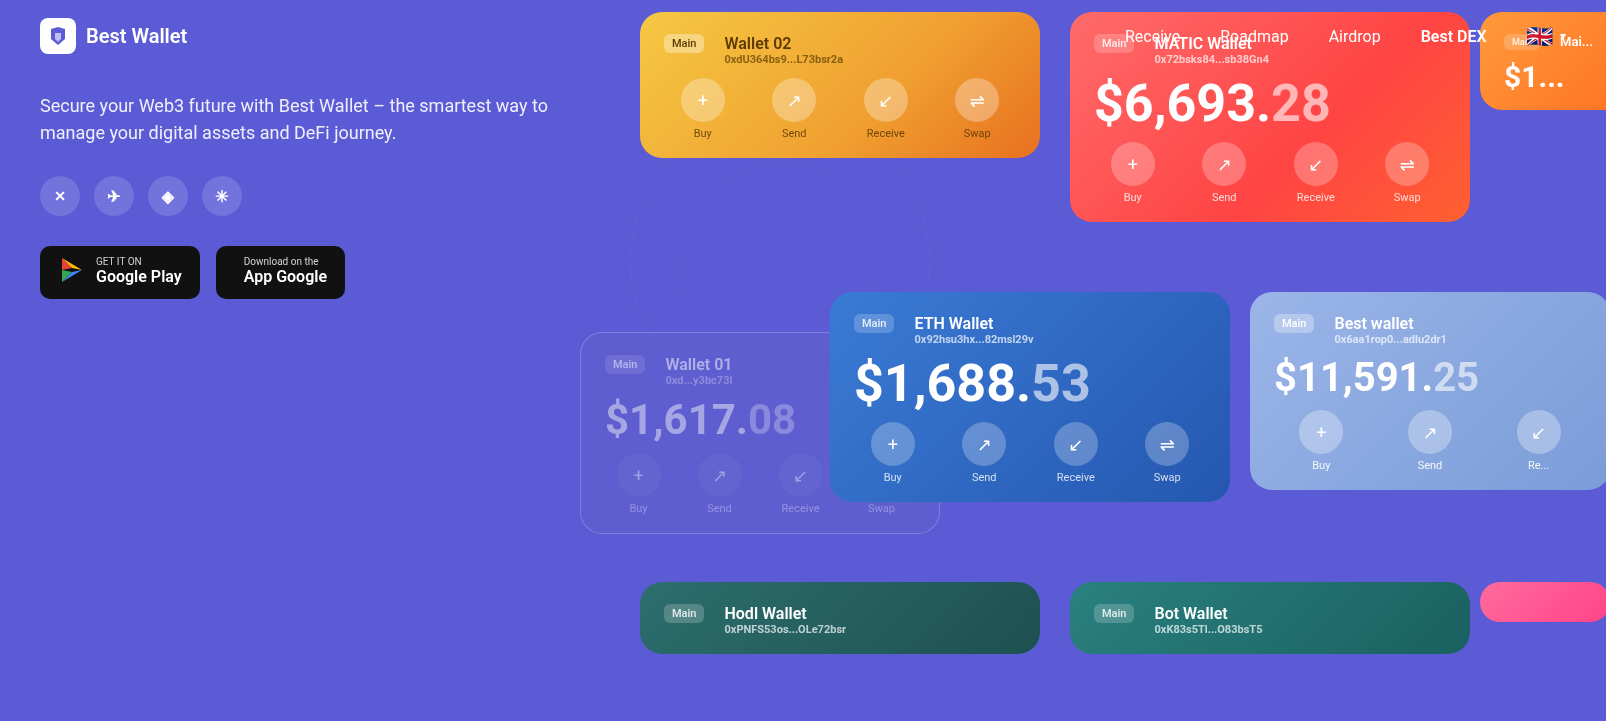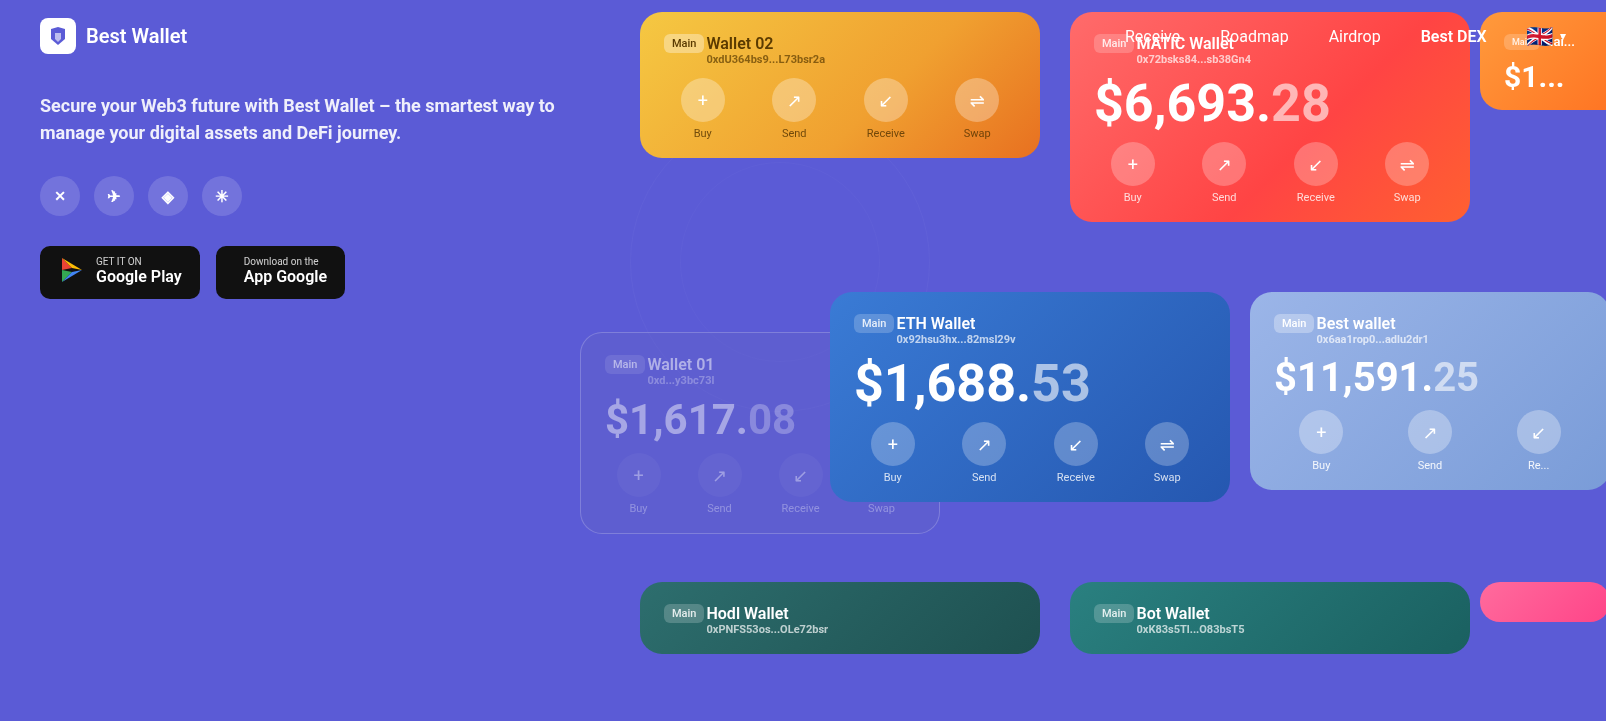--- a/index.html
+++ b/index.html
@@ -79,21 +79,20 @@
       color: white;
       line-height: 1.1;
       margin-bottom: 20px;
     }
     .hero-subtitle {
       font-size: 18px;
       color: rgba(255,255,255,0.9);
       line-height: 1.5;
       margin-bottom: 30px;
       max-width: 520px;
-      font-weight: bold;
     }
     .social-icons {
       display: flex;
       gap: 14px;
       margin-bottom: 30px;
     }
     .social-icon {
       width: 40px;
       height: 40px;
       border-radius: 50%;
@@ -155,21 +154,21 @@
       border-radius: 22px;
       padding: 22px 24px 18px;
       display: flex;
       flex-direction: column;
       gap: 12px;
       overflow: hidden;
     }
     .card-header {
       display: flex;
       align-items: flex-start;
-      gap: 2px;
+      gap: 20px;
     }
     .card-badge {
       font-size: 11px;
       color: rgba(255,255,255,0.85);
       background: rgba(255,255,255,0.2);
       border-radius: 6px;
       padding: 3px 8px;
       font-weight: 500;
       white-space: nowrap;
     }

